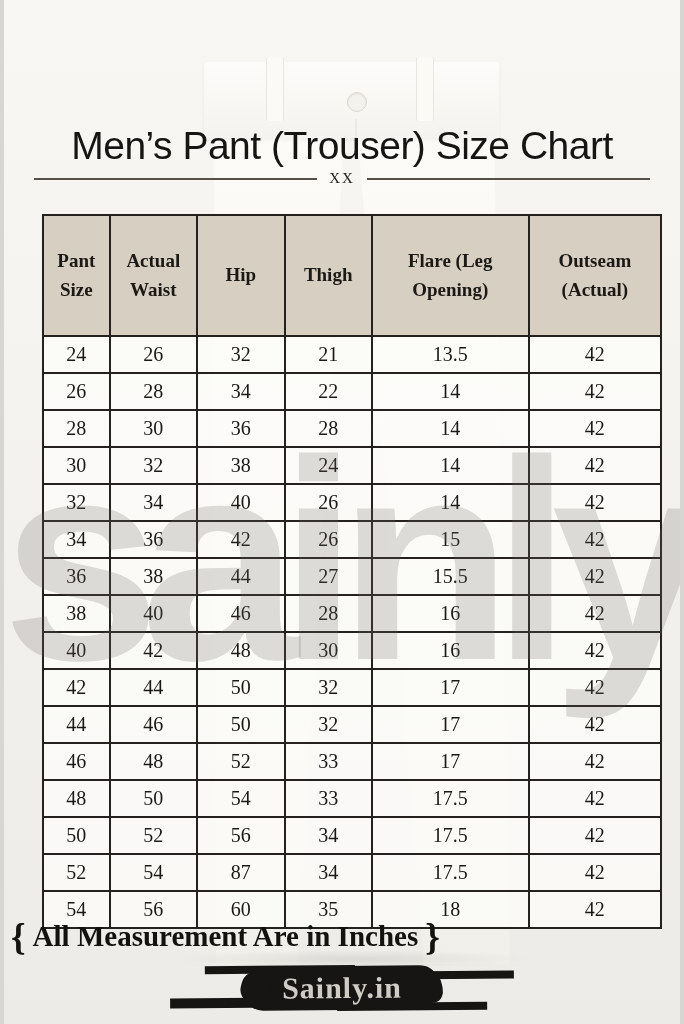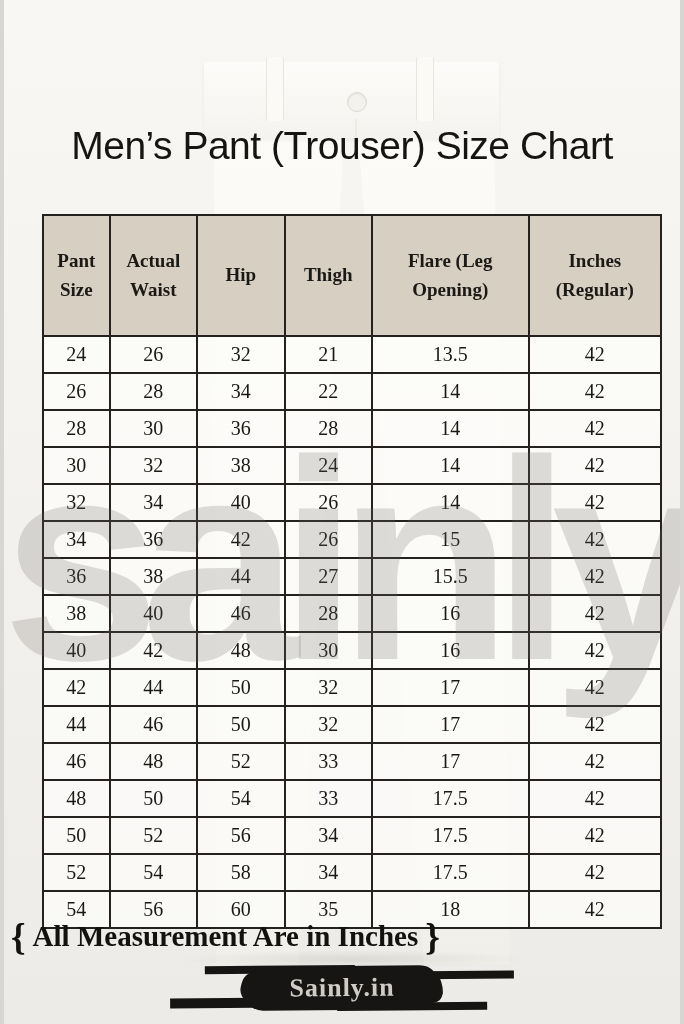--- a/index.html
+++ b/index.html
@@ -64,58 +64,63 @@
     border-radius:10px 16px 8px 14px / 20px 10px 22px 9px;
     display:flex; align-items:center; justify-content:center;
     box-shadow:-96px 14px 0 -17px var(--badge-bg,#161513),
                 97px -12px 0 -18px var(--badge-bg,#161513),
                -62px -19px 0 -18px var(--badge-bg,#161513),
                 70px 19px 0 -18px var(--badge-bg,#161513); }
   .badge::before { content:""; position:absolute; left:-8px; top:5px; width:30px; height:32px;
     background:var(--badge-bg,#161513); border-radius:50% 40% 60% 45%; transform:rotate(15deg); }
   .badge::after { content:""; position:absolute; right:-7px; top:4px; width:26px; height:34px;
     background:var(--badge-bg,#161513); border-radius:45% 55% 40% 60%; transform:rotate(-12deg); }
-  .badge-text { position:relative; z-index:1; font-weight:bold; font-size:26px;
+  .badge-text { position:relative; z-index:1; font-weight:bold; font-size:30px;
     letter-spacing:1px; color:var(--badge-text,#cfccc6); }
 </style>
 </head>
 <body>
 
 <div class="canvas">
 
   <div class="leg leg-left"></div>
   <div class="leg leg-right"></div>
   <div class="hem-shadow"></div>
   <div class="waistband">
     <span class="loop loop-l"></span>
     <span class="loop loop-r"></span>
     <span class="btn-circle"></span>
     <span class="fly"></span>
   </div>
 
   <h1 class="title">Men’s Pant (Trouser) Size Chart</h1>
 
+  <div class="divider">
+    <span class="line"></span>
+    <span class="xx">XX</span>
+    <span class="line"></span>
+  </div>
 
   <table class="size-table">
     <colgroup>
       <col class="c1">
         <col class="c2">
         <col class="c3">
       <col class="c4">
         <col class="c5">
         <col class="c6">
     </colgroup>
     <thead>
       <tr id="header-row">
           <th>Pant Size</th>
           <th>Actual Waist</th>
           <th>Hip</th>
           <th>Thigh</th>
           <th>Flare (Leg Opening)</th>
-          <th>Inches (Regular)</th>
+          <th>Outseam (Actual)</th>
         </tr>
     </thead>
     <tbody id="table-body">
         <tr>
           <td>24</td>
           <td>26</td>
           <td>32</td>
           <td>21</td>
           <td>13.5</td>
           <td>42</td>
@@ -220,21 +225,21 @@
           <td>50</td>
           <td>52</td>
           <td>56</td>
           <td>34</td>
           <td>17.5</td>
           <td>42</td>
         </tr>
         <tr>
           <td>52</td>
           <td>54</td>
-          <td>58</td>
+          <td>87</td>
           <td>34</td>
           <td>17.5</td>
           <td>42</td>
         </tr>
         <tr>
           <td>54</td>
           <td>56</td>
           <td>60</td>
           <td>35</td>
           <td>18</td>

